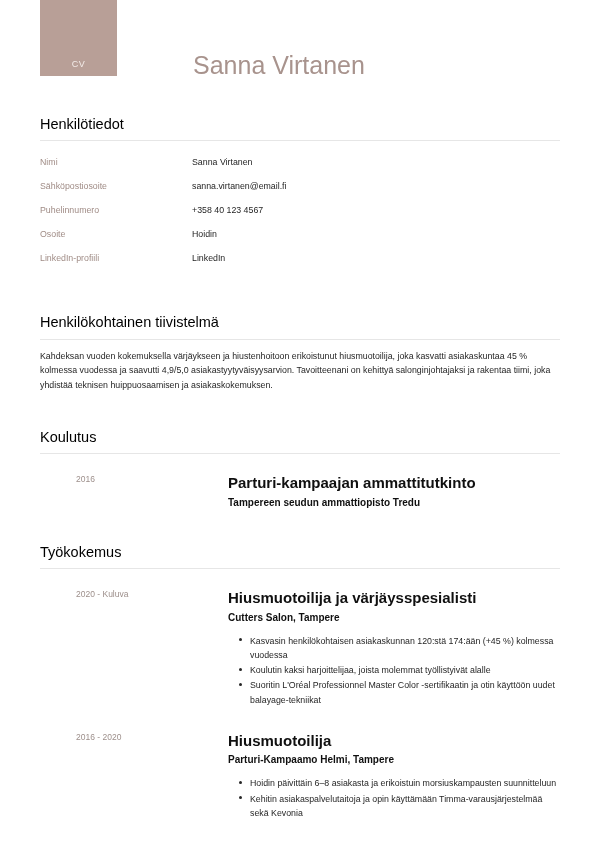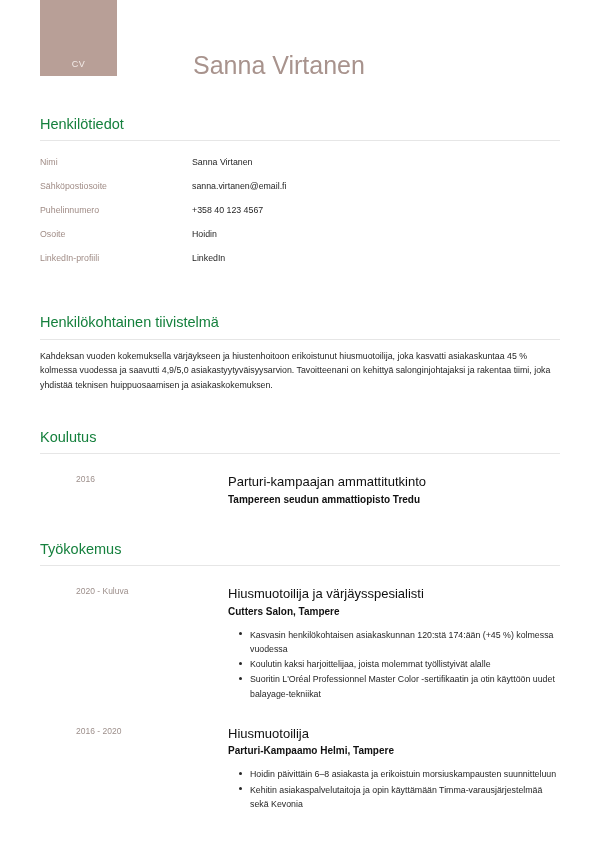--- a/index.html
+++ b/index.html
@@ -62,21 +62,21 @@
   
   .content {
     padding: 0 40px;
   }
   .section {
     margin: 0;
   }
   .section-title {
     font-size: 14.5px;
     font-weight: 400;
-    color: #15803d;
+    color: #000000;
     margin: 0 0 7px 0;
     line-height: 1.2;
   }
   .rule {
     height: 1px;
     background: #e6e6e6;
     width: 100%;
     margin: 0;
   }
 
@@ -130,22 +130,22 @@
     font-size: 8.5px;
     color: #9d8f8b;
     line-height: 1.45;
     padding-top: 1px;
   }
   .entry-body {
     flex: 1 1 auto;
     min-width: 0;
   }
   .entry-title {
-    font-size: 13px;
-    font-weight: 400;
+    font-size: 15px;
+    font-weight: 700;
     color: #101010;
     line-height: 1.5;
   }
   .entry-sub {
     font-size: 10px;
     font-weight: 700;
     color: #101010;
     line-height: 1.5;
   }
   .bullets {

